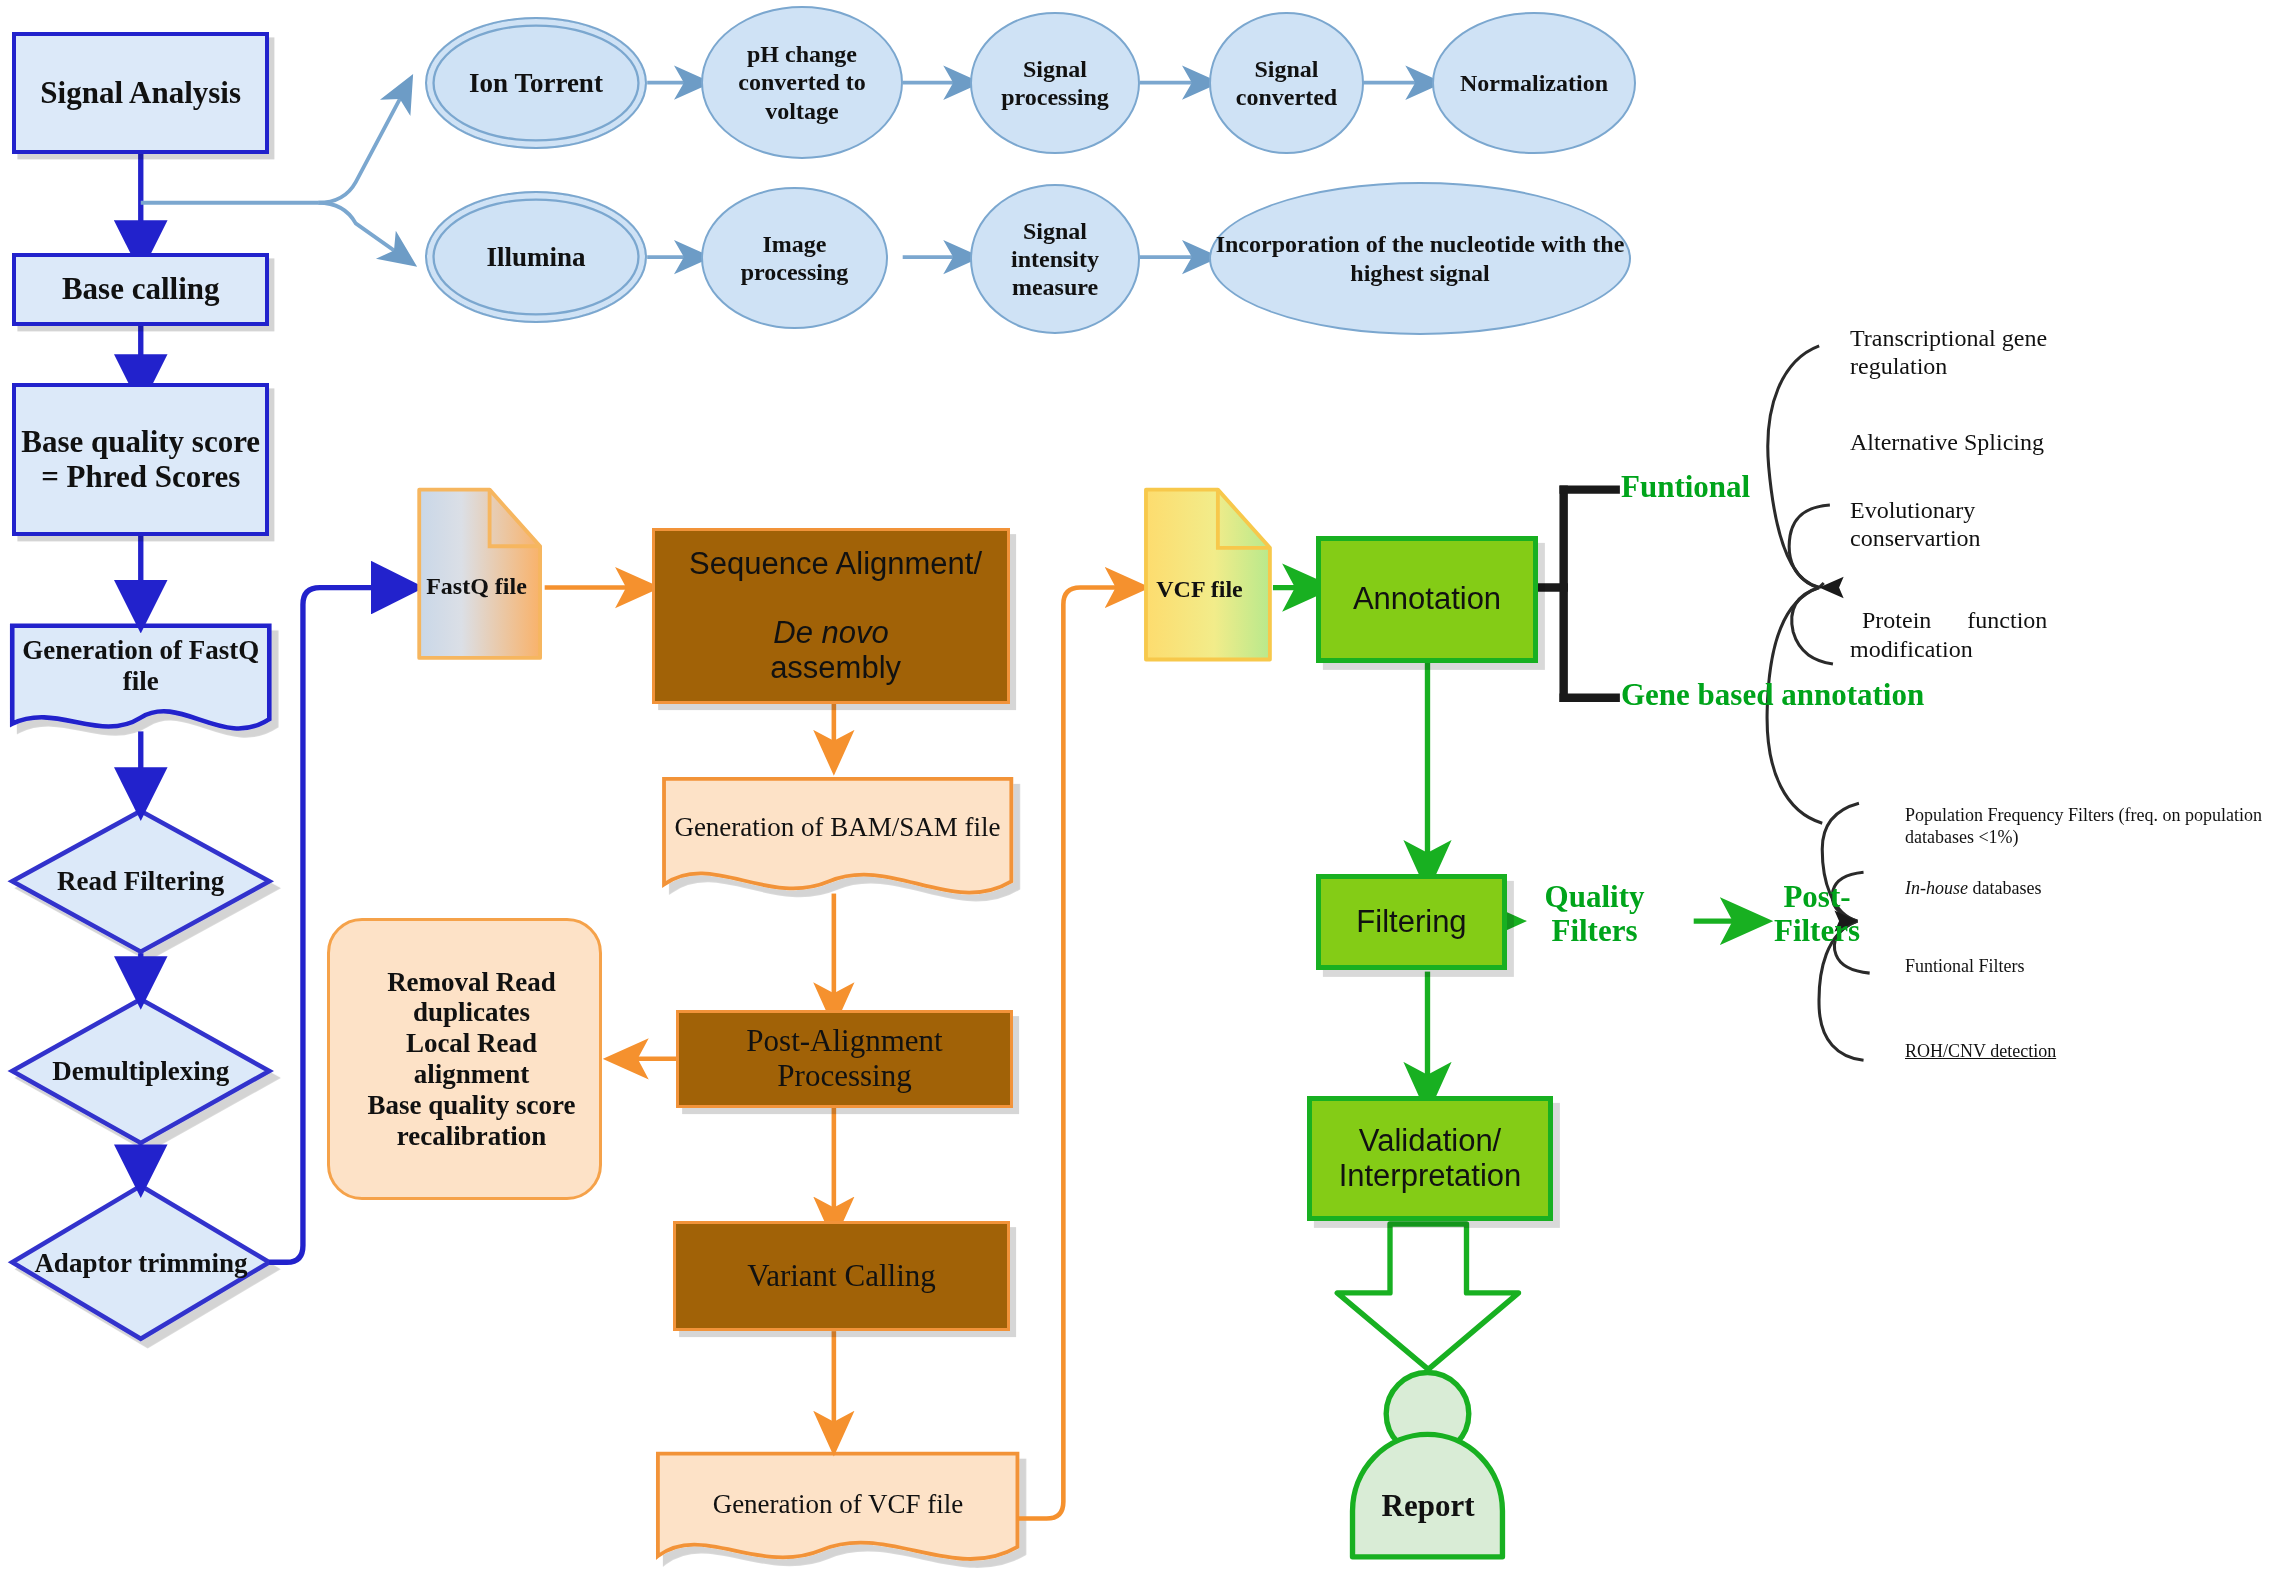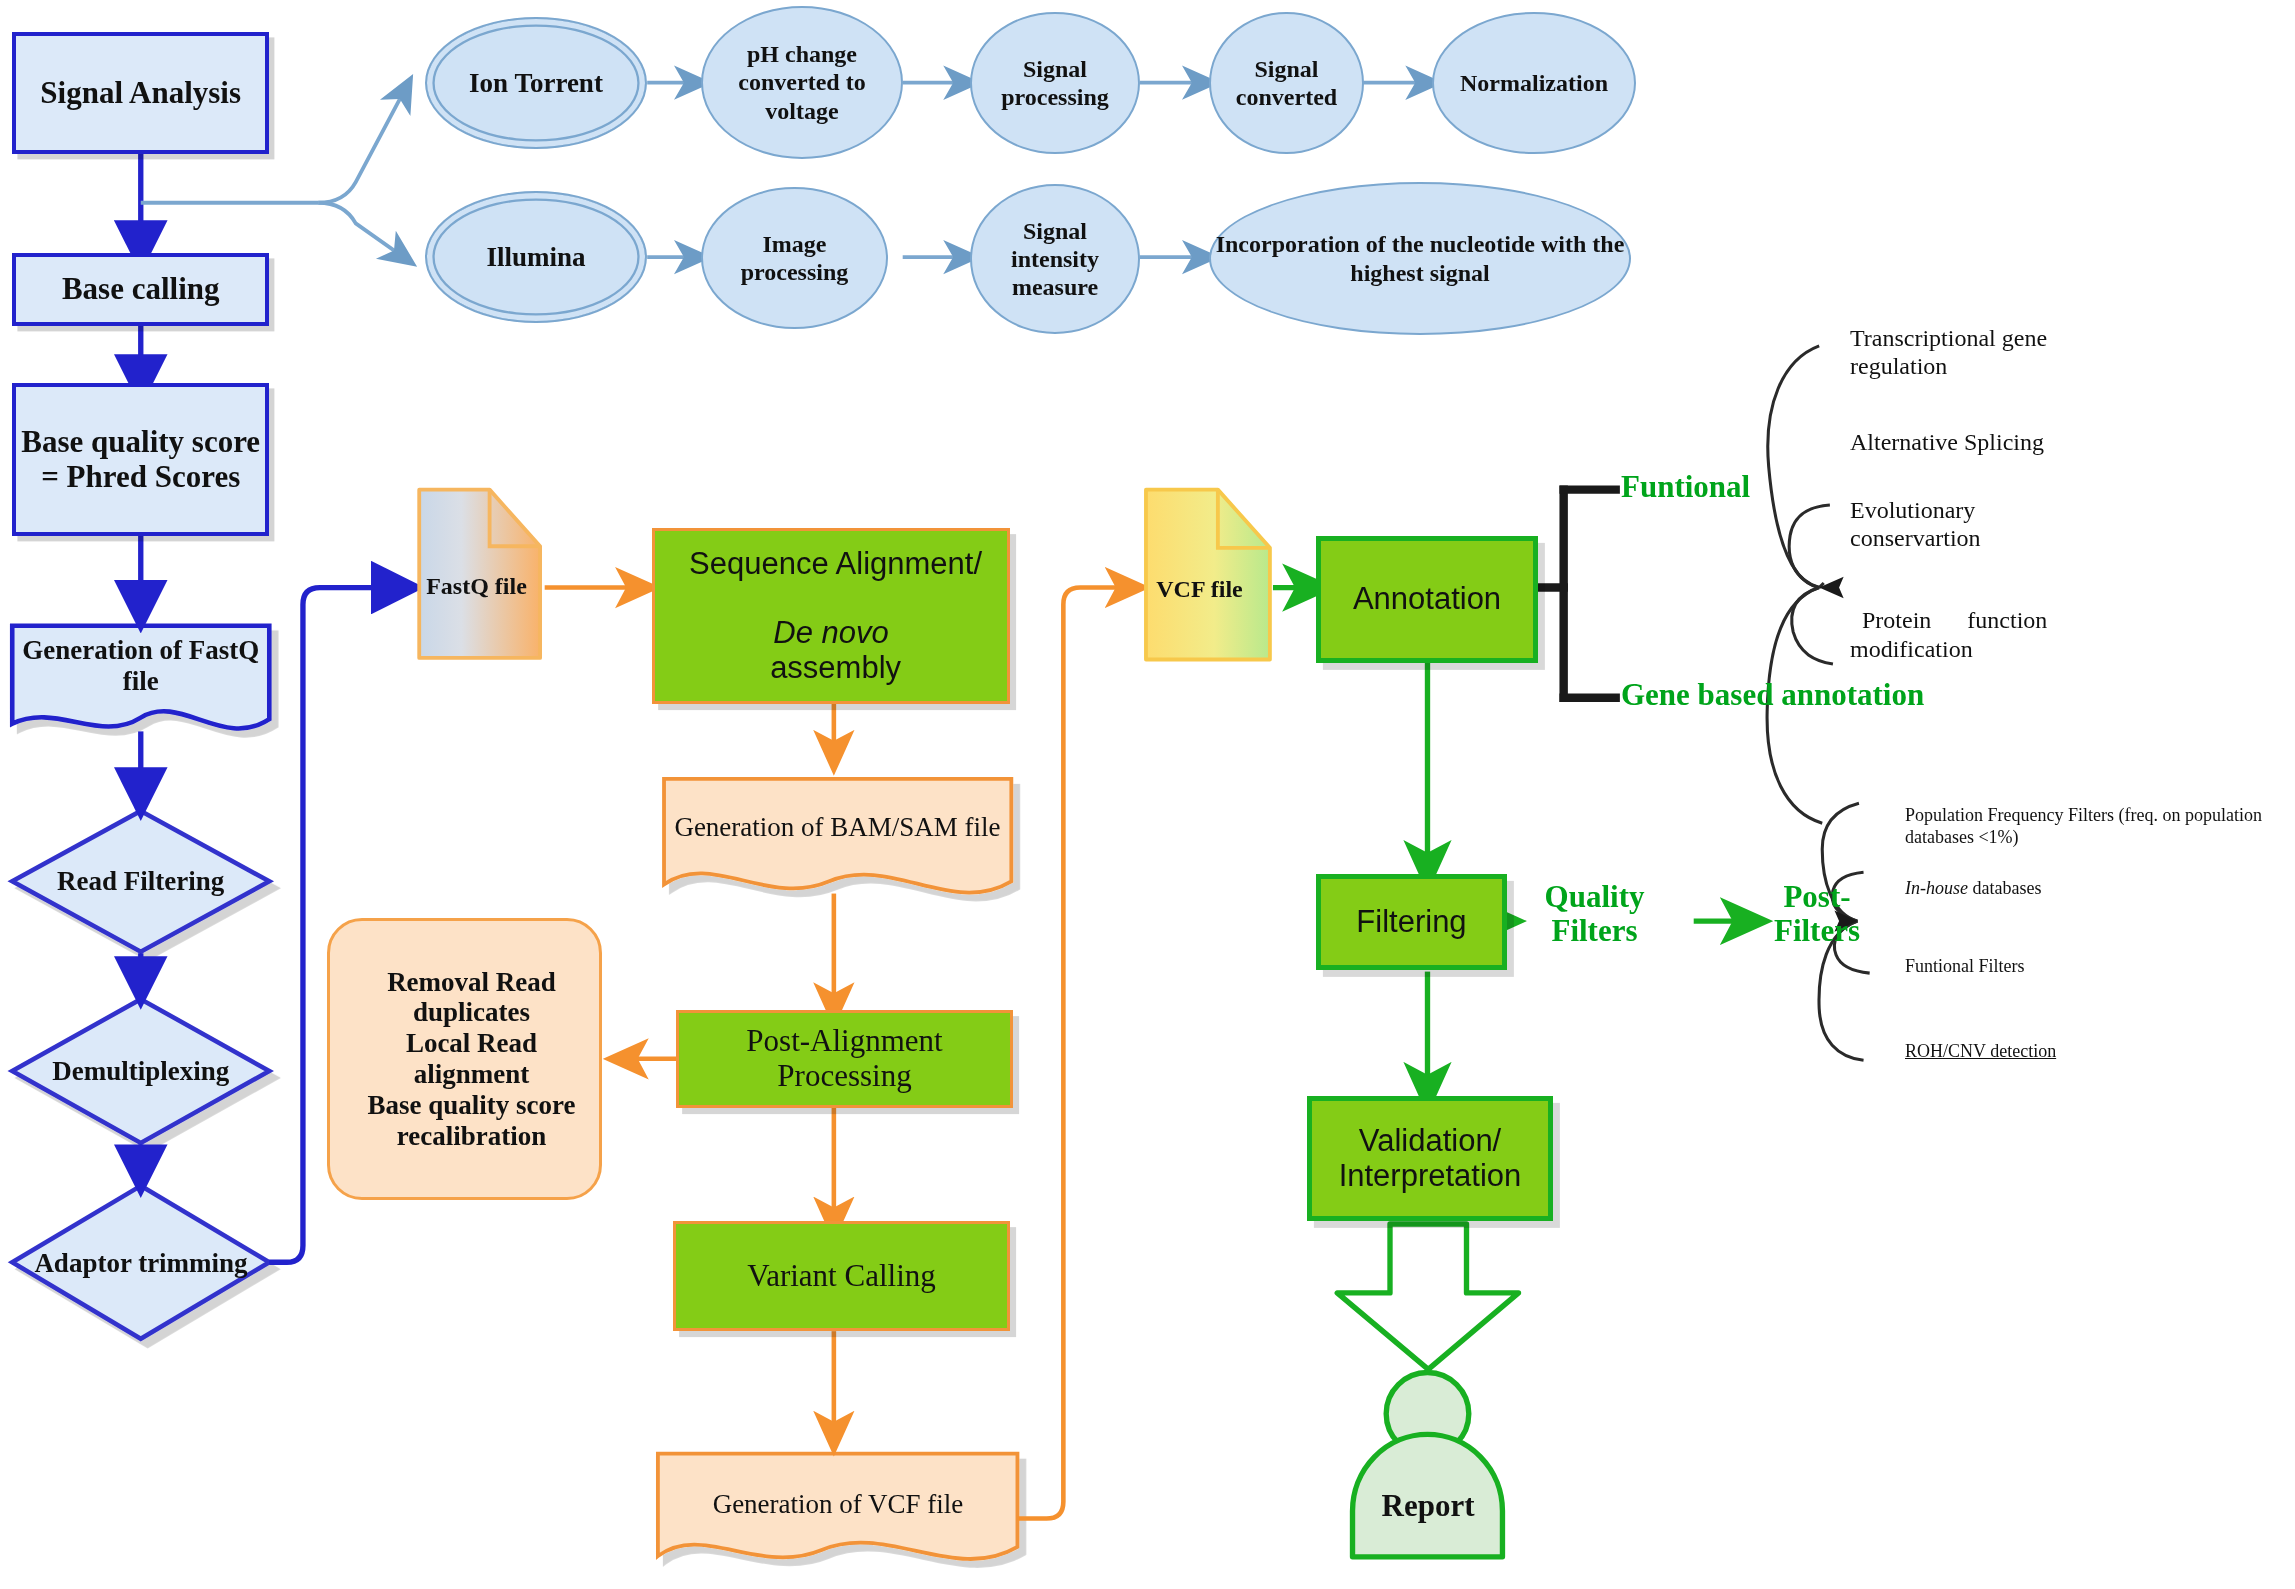--- a/index.html
+++ b/index.html
@@ -15,21 +15,21 @@
   .blue-rect{background:#dce9f9;border:4.6px solid #2222cc;
              box-shadow:5.4px 5.4px 0 rgba(0,0,0,.17);
              font-weight:bold;color:#111;}
   .blue-ellipse{background:#cfe2f5;border:2.3px solid #7ba7cf;border-radius:50%;
                 font-weight:bold;color:#111;}
   .blue-ellipse.dbl{box-shadow:inset 0 0 0 5.4px #cfe2f5, inset 0 0 0 7.7px #7ba7cf;}
   .blue-diamond{color:#111;font-weight:bold;}
   .blue-doc{color:#111;font-weight:bold;}
 
   
-  .or-rect{background:#84cc16;border:3.8px solid #f29339;
+  .or-rect{background:#a16207;border:3.8px solid #f29339;
            box-shadow:6.1px 6.1px 0 rgba(0,0,0,.16);color:#111;}
   .or-round{background:#fde2c7;border:3.8px solid #f5a24a;border-radius:35px;
             color:#111;font-weight:bold;padding-left:14px;}
   .or-doc{color:#111;}
 
   
   .gr-rect{background:#84cc16;border:5.4px solid #18b021;
            box-shadow:6.9px 6.9px 0 rgba(0,0,0,.15);color:#111;}
   .gr-label{color:#00a41b;font-weight:bold;}
   .plain{color:#111;}

